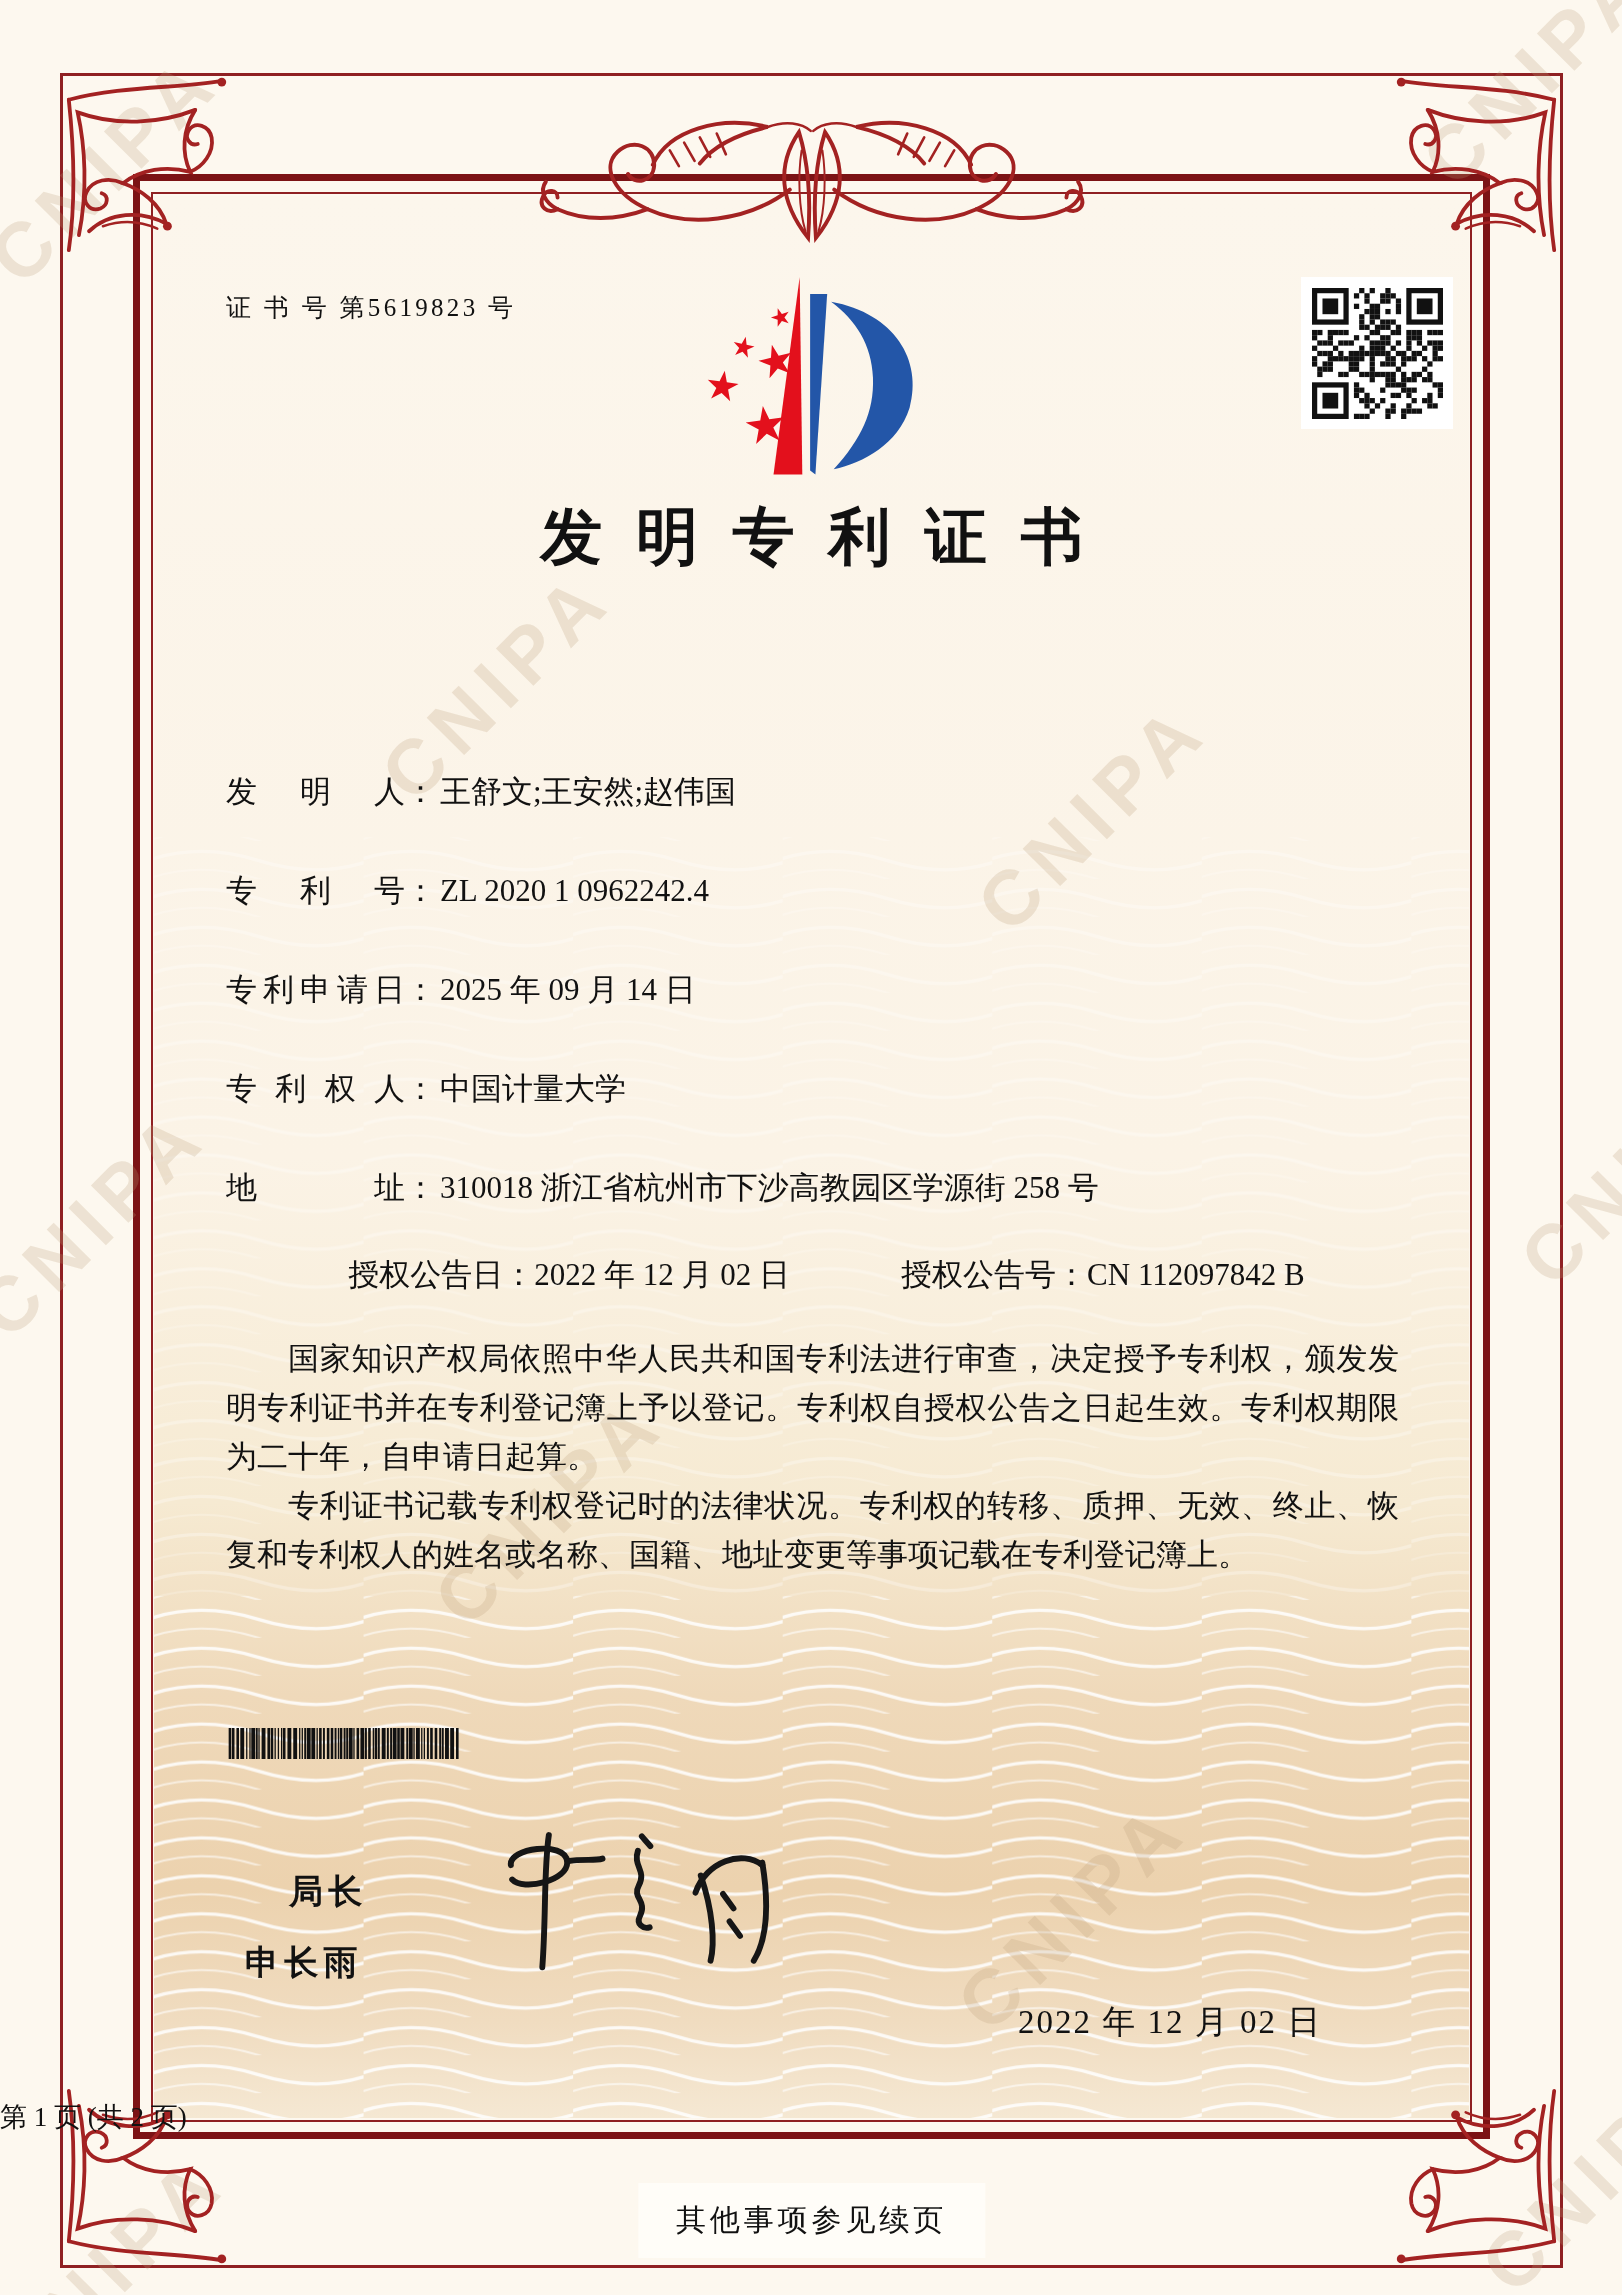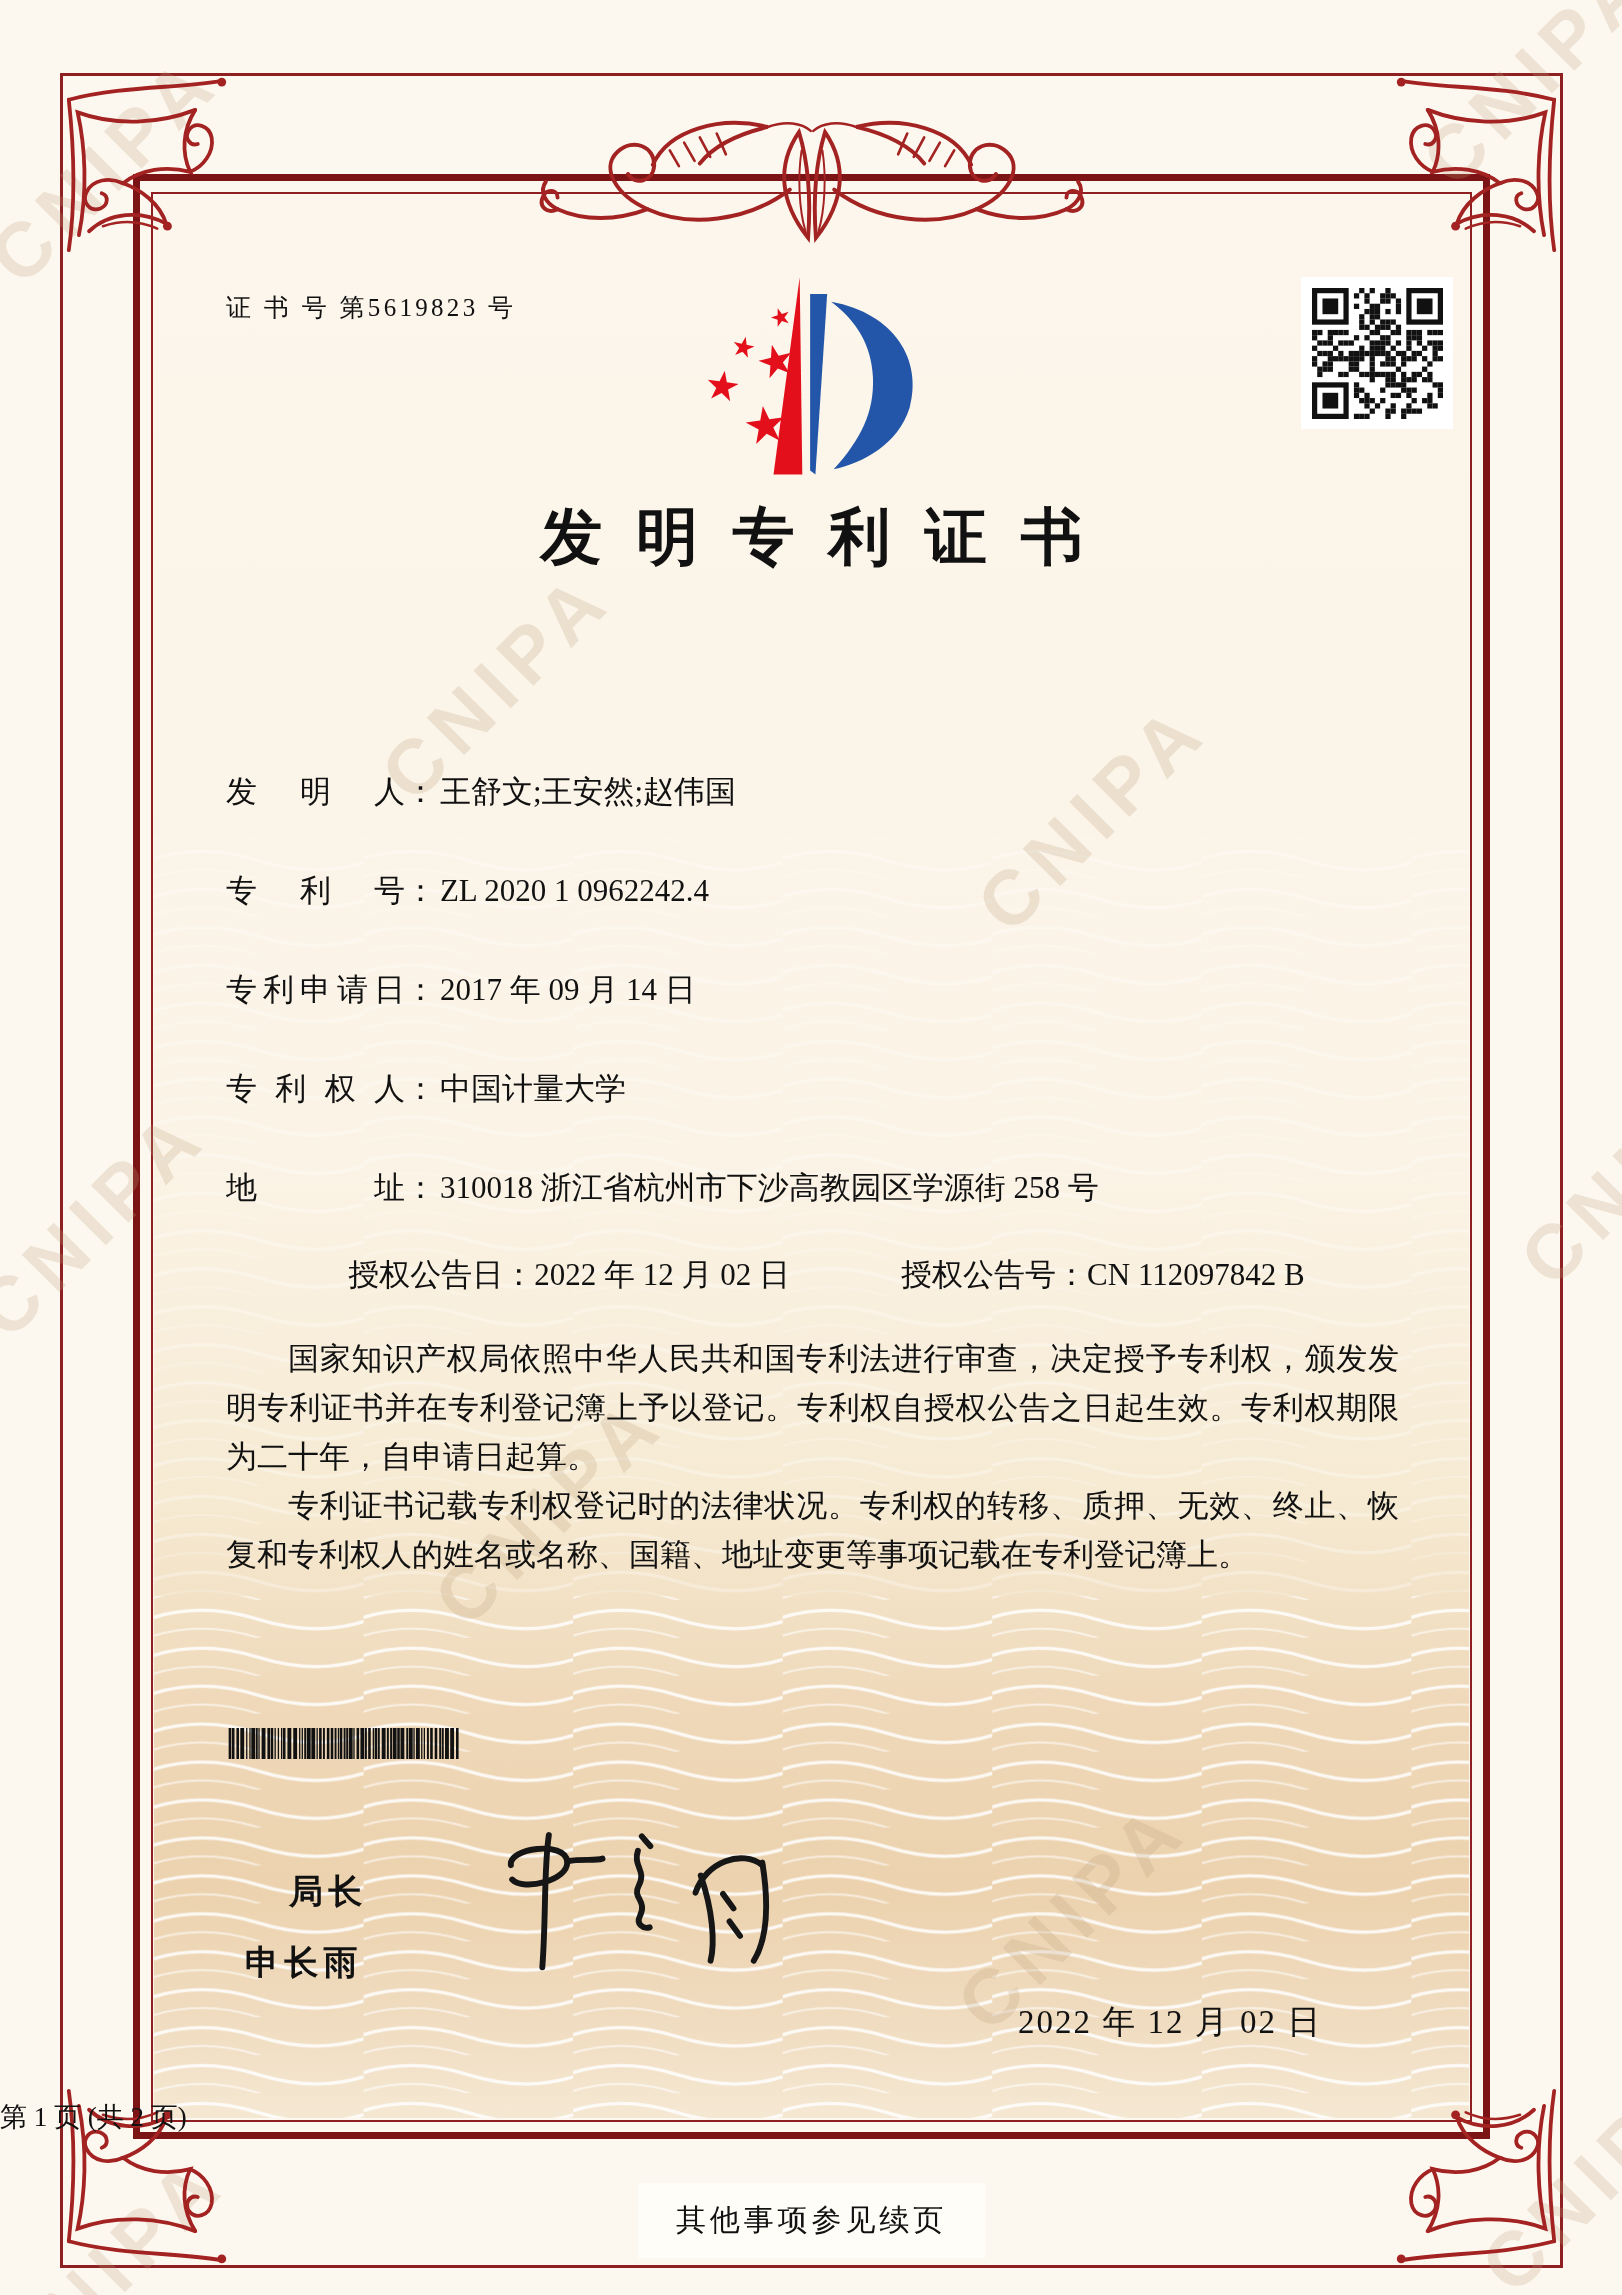--- a/index.html
+++ b/index.html
@@ -391,21 +391,21 @@
 
     <div class="title">发明专利证书</div>
 
     <div class="frow r1">
       <span class="flabel">发明人</span><span class="fcolon">：</span><span class="fvalue">王舒文;王安然;赵伟国</span>
     </div>
     <div class="frow r2">
       <span class="flabel">专利号</span><span class="fcolon">：</span><span class="fvalue">ZL 2020 1 0962242.4</span>
     </div>
     <div class="frow r3">
-      <span class="flabel">专利申请日</span><span class="fcolon">：</span><span class="fvalue">2017 年 09 月 14 日</span>
+      <span class="flabel">专利申请日</span><span class="fcolon">：</span><span class="fvalue">2025 年 09 月 14 日</span>
     </div>
     <div class="frow r4">
       <span class="flabel">专利权人</span><span class="fcolon">：</span><span class="fvalue">中国计量大学</span>
     </div>
     <div class="frow r5">
       <span class="flabel">地址</span><span class="fcolon">：</span><span class="fvalue">310018 浙江省杭州市下沙高教园区学源街 258 号</span>
     </div>
 
     <div class="frow rgrant">
       <span>授权公告日</span><span>：</span><span>2022 年 12 月 02 日</span><span class="grant2">授权公告号</span><span>：</span><span>CN 112097842 B</span>

